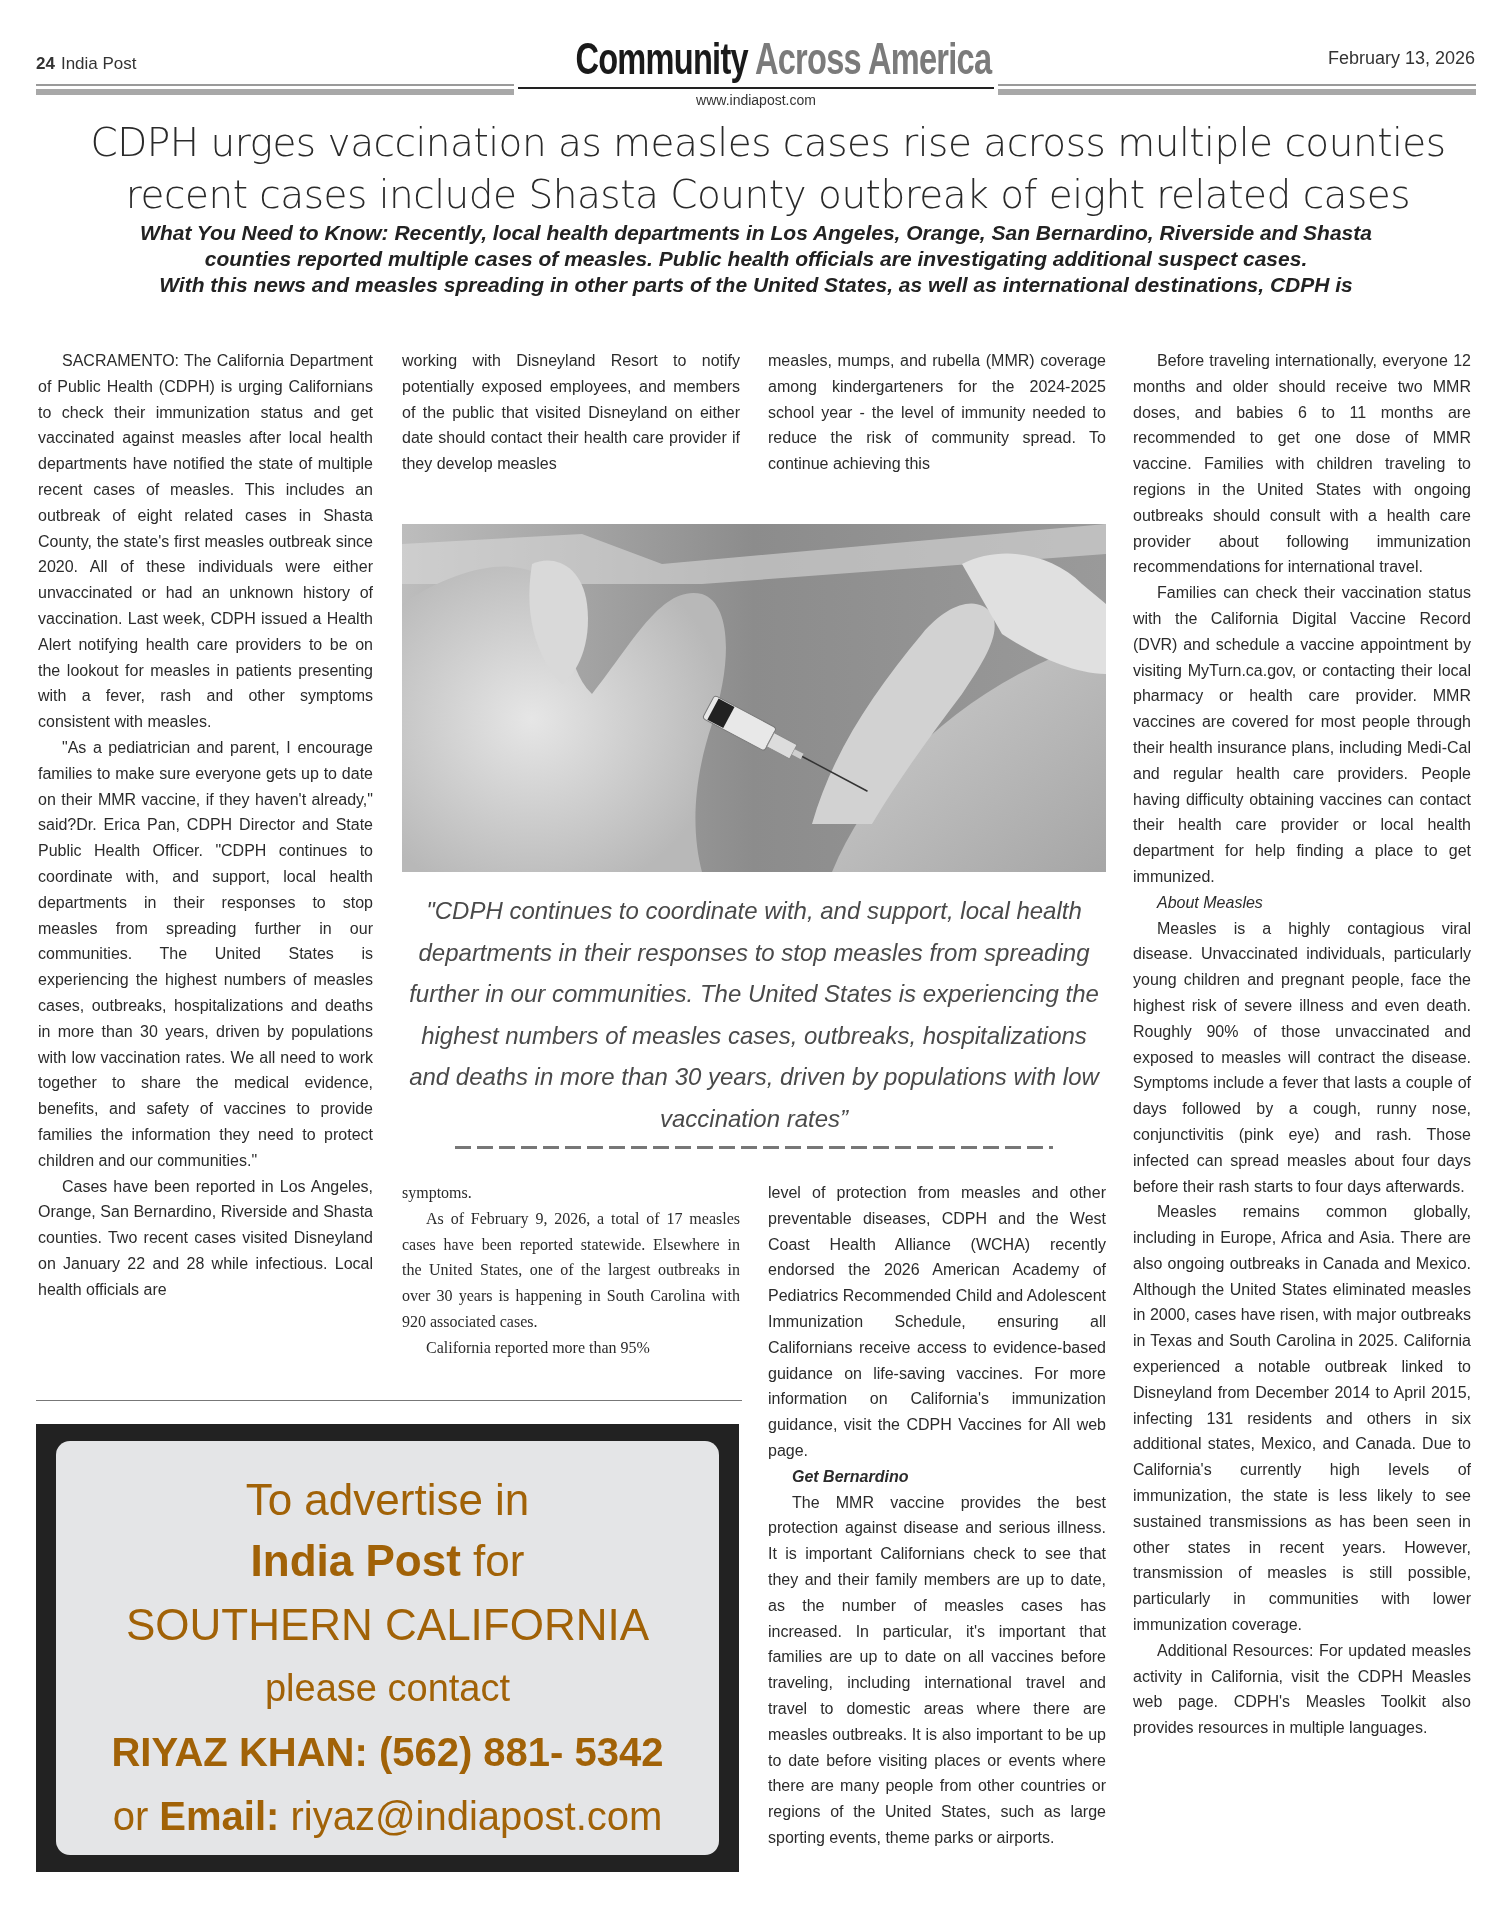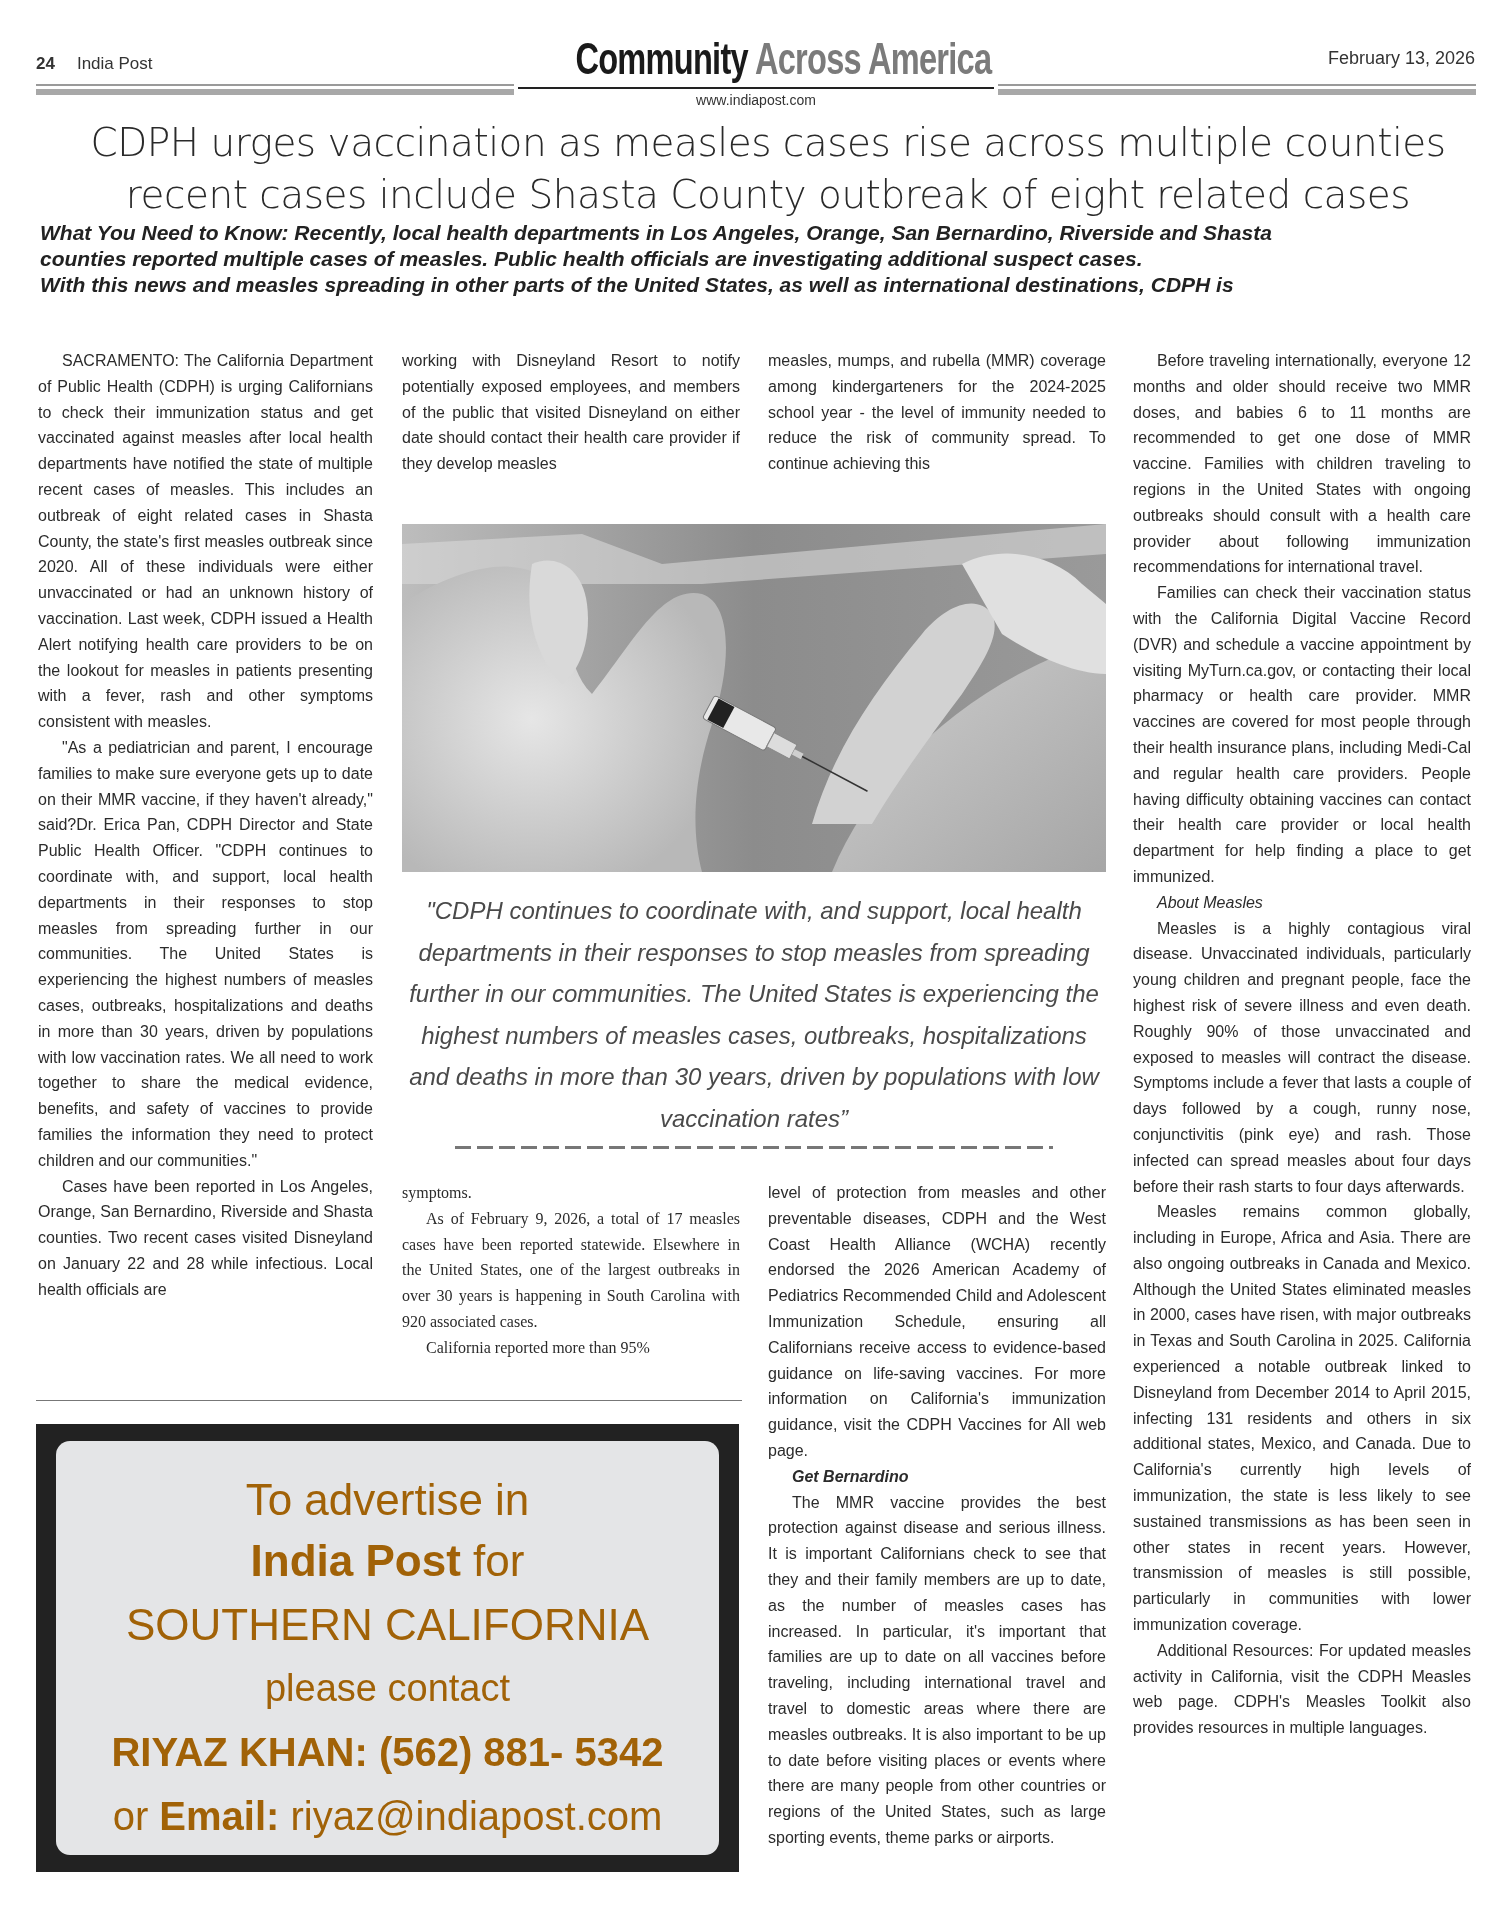--- a/index.html
+++ b/index.html
@@ -1,39 +1,39 @@
 <!DOCTYPE html>
 <html><head>
 <meta charset="utf-8">
 <style>
   * { box-sizing: border-box; margin: 0; padding: 0; }
   html, body { width: 1512px; height: 1908px; background: #ffffff; overflow: hidden; }
   body { position: relative; font-family: "Liberation Sans", sans-serif; color: #2a2a2a; }
 
   
   .mast-left { position: absolute; left: 36px; top: 54px; font-size: 17px; color: #333; }
-  .mast-left .pg { font-weight: bold; margin-right: 22px; }
+  .mast-left .pg { font-weight: bold; margin-right: 6px; }
   .mast-right { position: absolute; right: 37px; top: 48px; font-size: 18px; color: #333; }
   .mast-title { position: absolute; left: 512px; top: 34px; width: 488px; text-align: center;
     font-family: "Liberation Sans", sans-serif; font-weight: bold; font-size: 44px; letter-spacing: -1px;
     transform: scaleX(0.74); transform-origin: center; white-space: nowrap; line-height: 50px; }
   .mast-title .t1 { color: #1a1a1a; }
   .mast-title .t2 { color: #7b7b7b; }
   .rule-left { position: absolute; left: 36px; top: 84px; width: 478px; height: 2px; background: #9a9a9a; }
   .rule-left2 { position: absolute; left: 36px; top: 89px; width: 478px; height: 6px; background: #a8a8a8; }
   .rule-right { position: absolute; left: 998px; top: 84px; width: 478px; height: 2px; background: #9a9a9a; }
   .rule-right2 { position: absolute; left: 998px; top: 89px; width: 478px; height: 6px; background: #a8a8a8; }
   .rule-center { position: absolute; left: 518px; top: 87px; width: 476px; height: 2px; background: #222; }
   .mast-url { position: absolute; left: 512px; top: 92px; width: 488px; text-align: center; font-size: 14px; color: #333; }
 
   
   .headline { position: absolute; left: 32px; top: 117px; width: 1472px; text-align: center;
     font-family: "DejaVu Sans", sans-serif; font-weight: 300; font-size: 39px; line-height: 52px; color: #2a2a2a;
     letter-spacing: -0.5px; }
-  .deck { position: absolute; left: 40px; top: 220px; width: 1432px; text-align: left;
+  .deck { position: absolute; left: 40px; top: 220px; width: 1432px; text-align: center;
     font-family: "Liberation Sans", sans-serif; font-weight: bold; font-style: italic; font-size: 21px; line-height: 26px; color: #222; }
 
   
   .col { position: absolute; font-size: 16px; line-height: 25.8px; color: #2b2b2b; text-align: justify; }
   .col p { text-indent: 24px; }
   .col p.noind { text-indent: 0; }
   .col p.sub { font-style: italic; }
   .col p.subb { font-style: italic; font-weight: bold; }
   .c1 { left: 38px; top: 348px; width: 335px; }
   .c2a { left: 402px; top: 348px; width: 338px; }

